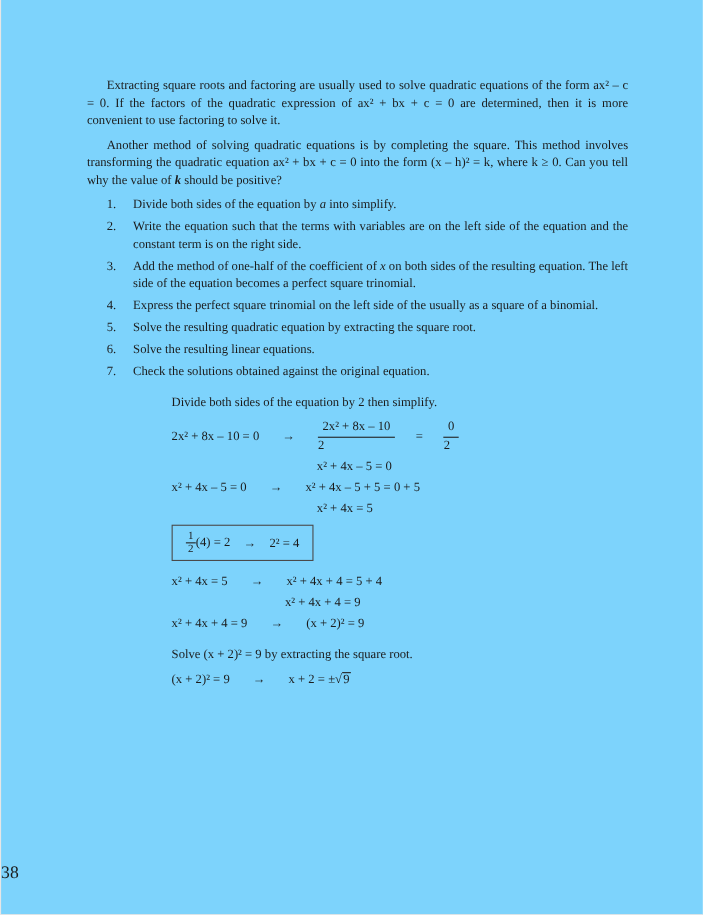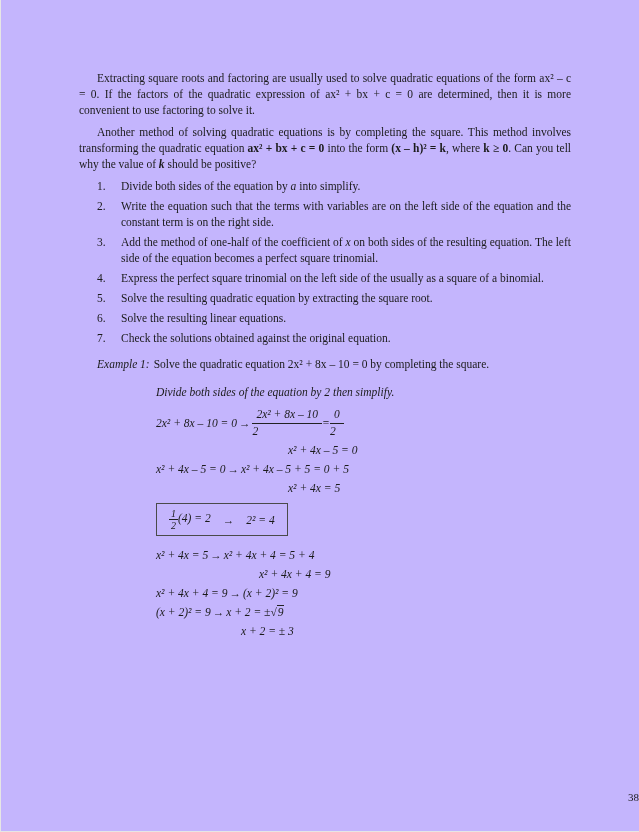--- a/index.html
+++ b/index.html
@@ -5,50 +5,50 @@
   * { margin: 0; padding: 0; box-sizing: border-box; }
   html, body { background: #ffffff; }
   body {
     width: 639px; height: 832px;
     font-family: "Liberation Serif", "DejaVu Serif", serif;
     color: #1b1b1b;
   }
   .page {
     position: relative;
     width: 639px; height: 832px;
-    background: #c4b5fd;
+    background: #7dd3fc;
     border-left: 1px solid #e6e6e6;
     border-bottom: 1px solid #e6e6e6;
     overflow: hidden;
   }
   .content {
     position: absolute;
     left: 78px; top: 70px; width: 492px;
     font-size: 11.5px; line-height: 16px;
     text-align: justify;
   }
   p.para { text-indent: 18px; margin-bottom: 6px; }
-  .bold { font-weight: bold; }
+  .bold { font-weight: normal; }
   .bi { font-weight: bold; font-style: italic; }
   .it { font-style: italic; }
 
   .steps { margin-left: 18px; margin-top: 3px; margin-bottom: 10px; }
   .step-item { display: flex; margin-bottom: 4px; }
   .step-num { width: 24px; flex: 0 0 24px; }
   .step-text { flex: 1; text-align: justify; }
 
   .example-title { margin-left: 18px; margin-top: 8px; }
   .example-label { margin-right: 4px; }
-  .example-body { margin-left: 77px; text-align: left; font-style: italic; }
+  .example-body { margin-left: 77px; text-align: left; }
 
   .instruction { margin-top: 12px; margin-bottom: 7px; text-align: left; }
 
   .math-row {
     display: flex; align-items: center;
-    gap: 0; margin: 3px 0; text-align: left;
+    gap: 19px; margin: 3px 0; text-align: left;
     white-space: nowrap;
   }
   .arrow { padding: 0 2px; }
 
   .frac { display: inline-block; text-align: left; vertical-align: middle; }
   .frac .fnum { display: block; padding: 0 4px 1px; border-bottom: 1px solid #222; line-height: 15px; }
   .frac .fden { display: block; line-height: 15px; }
 
   .result { margin-top: 3px; margin-bottom: 3px; text-align: left; }
   .result-1 { margin-left: 132px; }
@@ -63,21 +63,21 @@
     white-space: nowrap;
   }
   .smallfrac { display: inline-block; text-align: center; vertical-align: middle; font-size: 10px; }
   .smallfrac .fnum { display: block; border-bottom: 1px solid #222; line-height: 11px; padding: 0 2px; }
   .smallfrac .fden { display: block; line-height: 11px; }
 
   .radicand { border-top: 1px solid #222; padding: 0 1px; }
 
   .page-number {
     position: absolute; bottom: 28px; left: 0; right: 0;
-    text-align: right; font-size: 11px;
+    text-align: left; font-size: 16px;
   }
 </style>
 </head>
 <body>
 
 <div class="page">
   <div class="content">
 
     <p class="para"><span>Extracting square roots and factoring are usually used to solve quadratic equations of the form ax² – c = 0. If the factors of the quadratic expression of ax² + bx + c = 0 are determined, then it is more convenient to use factoring to solve it.</span></p>
 
@@ -118,21 +118,20 @@
 
       <div class="step-item">
         <span class="step-num">7.</span>
         <span class="step-text">Check the solutions obtained against the original equation.</span>
       </div>
 
     </div>
 
     <div class="example">
 
-      <div class="example-title"><span class="it example-label">Example 1:</span><span>Solve the quadratic equation 2x² + 8x – 10 = 0 by completing the square.</span></div>
 
       <div class="example-body">
 
         
         <div class="instruction">Divide both sides of the equation by 2 then simplify.</div>
         <div class="math-row">
           <span>2x² + 8x – 10 = 0</span>
           <span class="arrow">→</span>
           <span class="frac">
             <span class="fnum">2x² + 8x – 10</span>
@@ -173,26 +172,26 @@
         <div class="result result-3">x² + 4x + 4 = 9</div>
 
         
         <div class="math-row">
           <span>x² + 4x + 4 = 9</span>
           <span class="arrow">→</span>
           <span>(x + 2)² = 9</span>
         </div>
 
         
+        <div class="instruction">Solve (x + 2)² = 9 by extracting the square root.</div>
         <div class="math-row">
           <span>(x + 2)² = 9</span>
           <span class="arrow">→</span>
           <span><span>x + 2 = ±</span><span>√</span><span class="radicand">9</span></span>
         </div>
-        <div class="result result-5">x + 2 = ± 3</div>
 
       </div>
     </div>
 
   </div>
 
   <div class="page-number">38</div>
 </div>
 
 </body></html>

